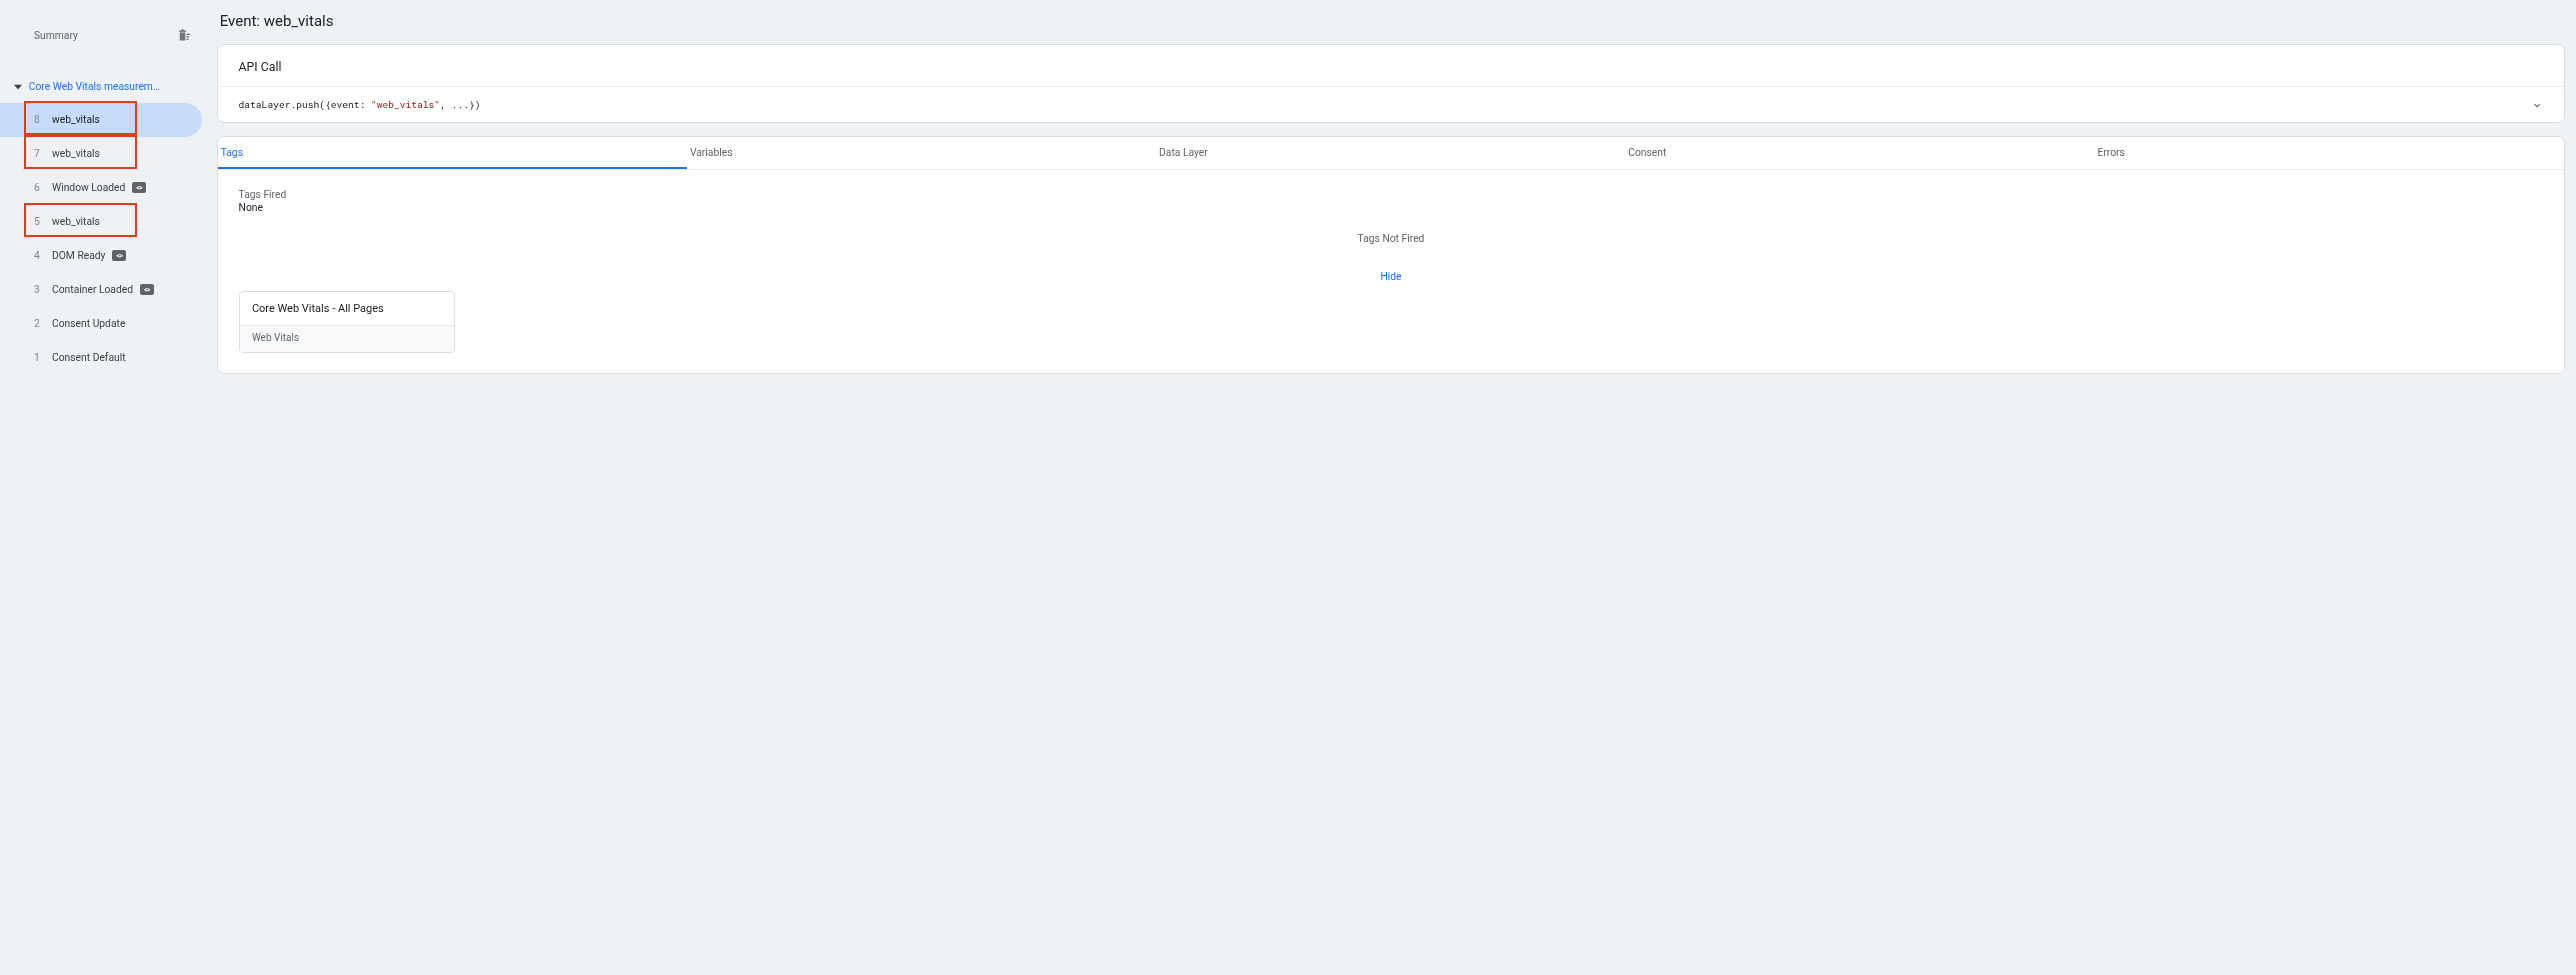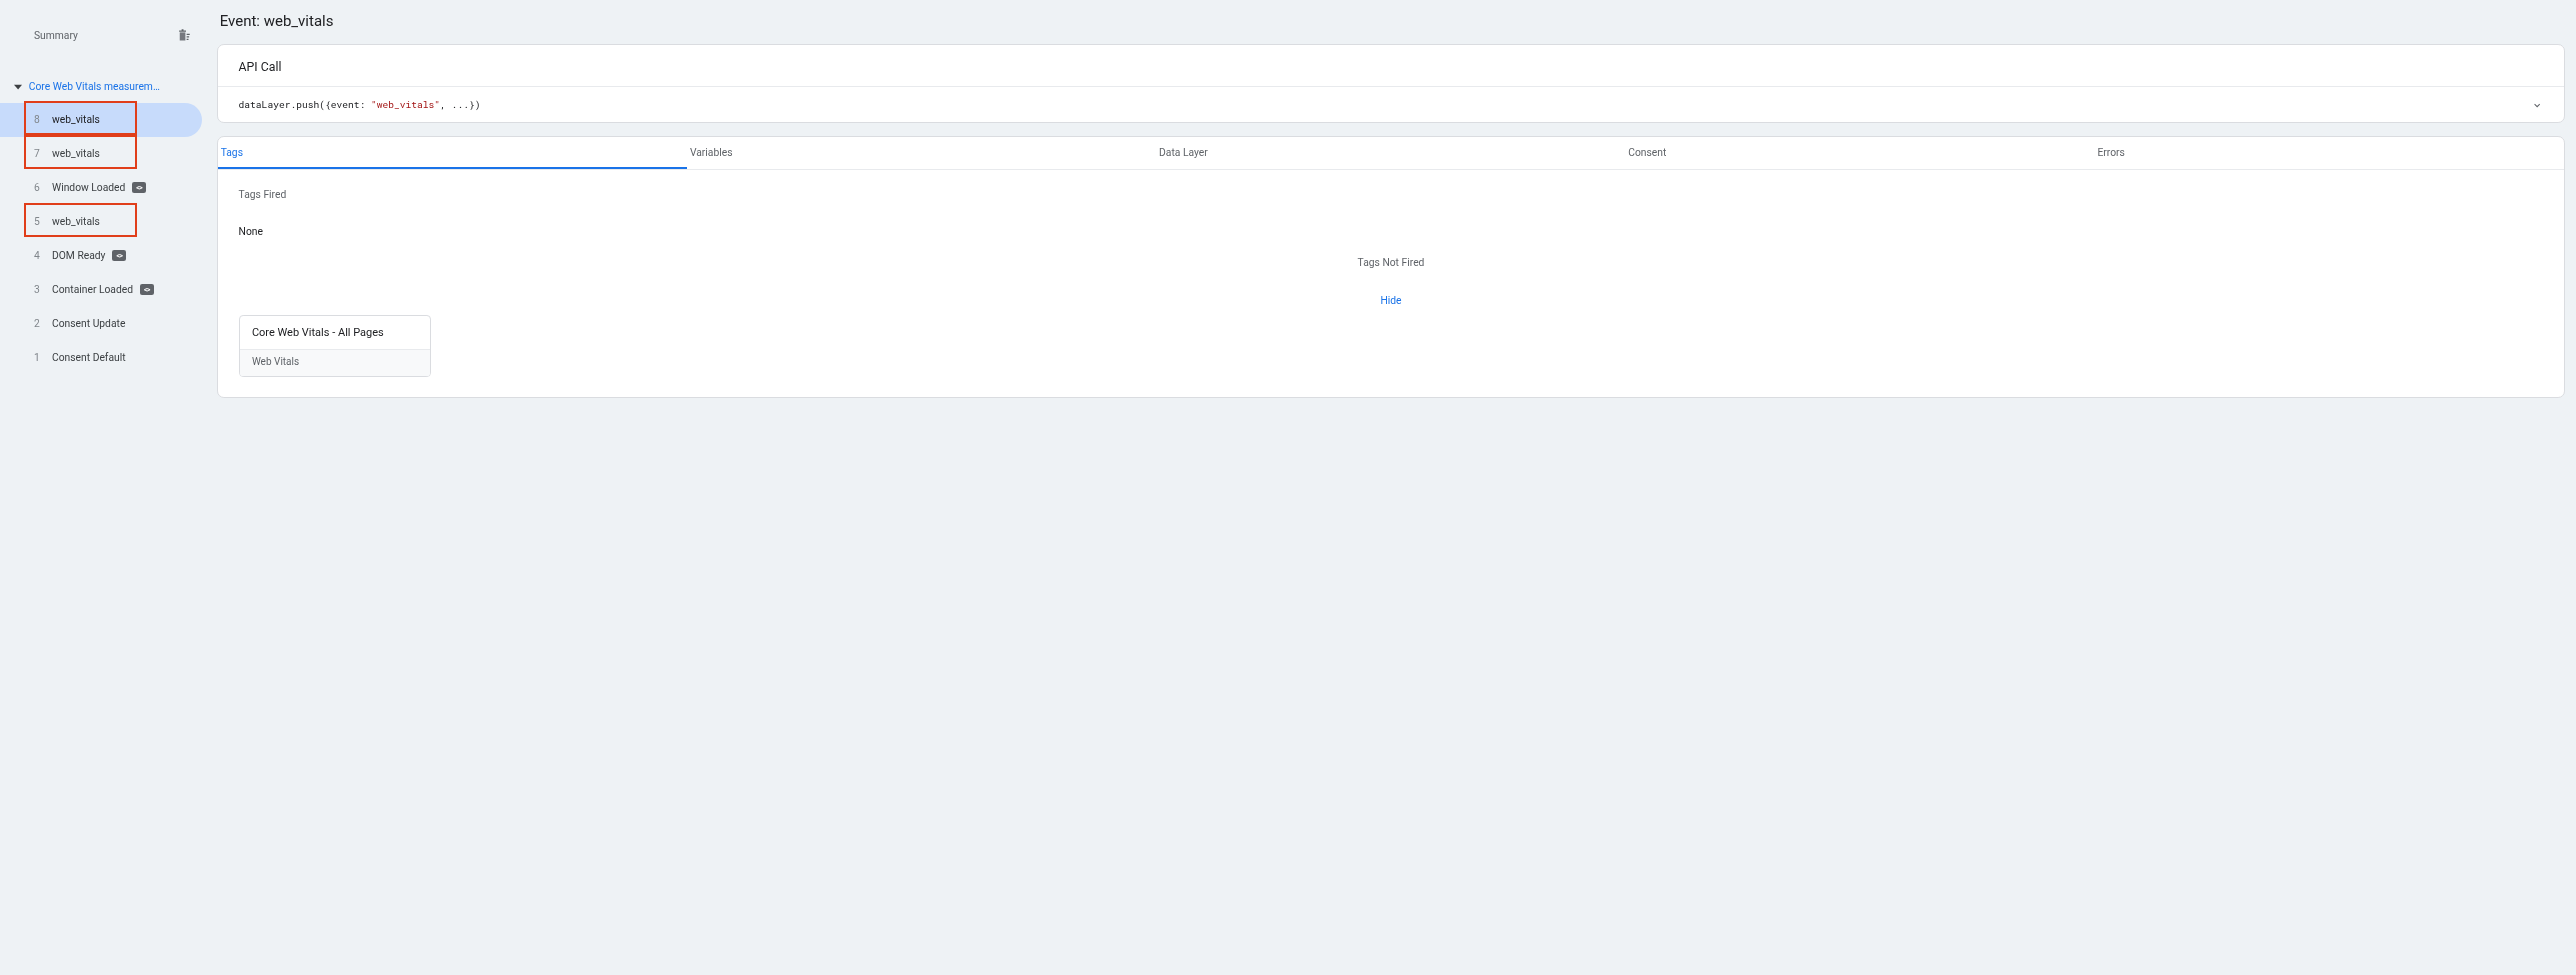--- a/index.html
+++ b/index.html
@@ -191,30 +191,30 @@
   .section-row {
     display: flex;
     align-items: center;
     gap: 25px;
     margin-top: 18px;
     flex-direction: column;
   }
   .none-text {
     color: #202124;
     font-size: 10.3px;
-    margin-top: 24px;
+    margin-top: 0;
   }
   .hide-link {
     color: #1a73e8;
     font-size: 10.3px;
     cursor: pointer;
   }
   .tag-card {
     margin-top: 8.2px;
-    width: 192px;
+    width: 216px;
     border: 0.7px solid #dadce0;
     border-radius: 4.1px;
     overflow: hidden;
     cursor: pointer;
   }
   .tag-card .tc-top {
     padding: 9.6px 12.3px;
     font-size: 11px;
     color: #202124;
   }

